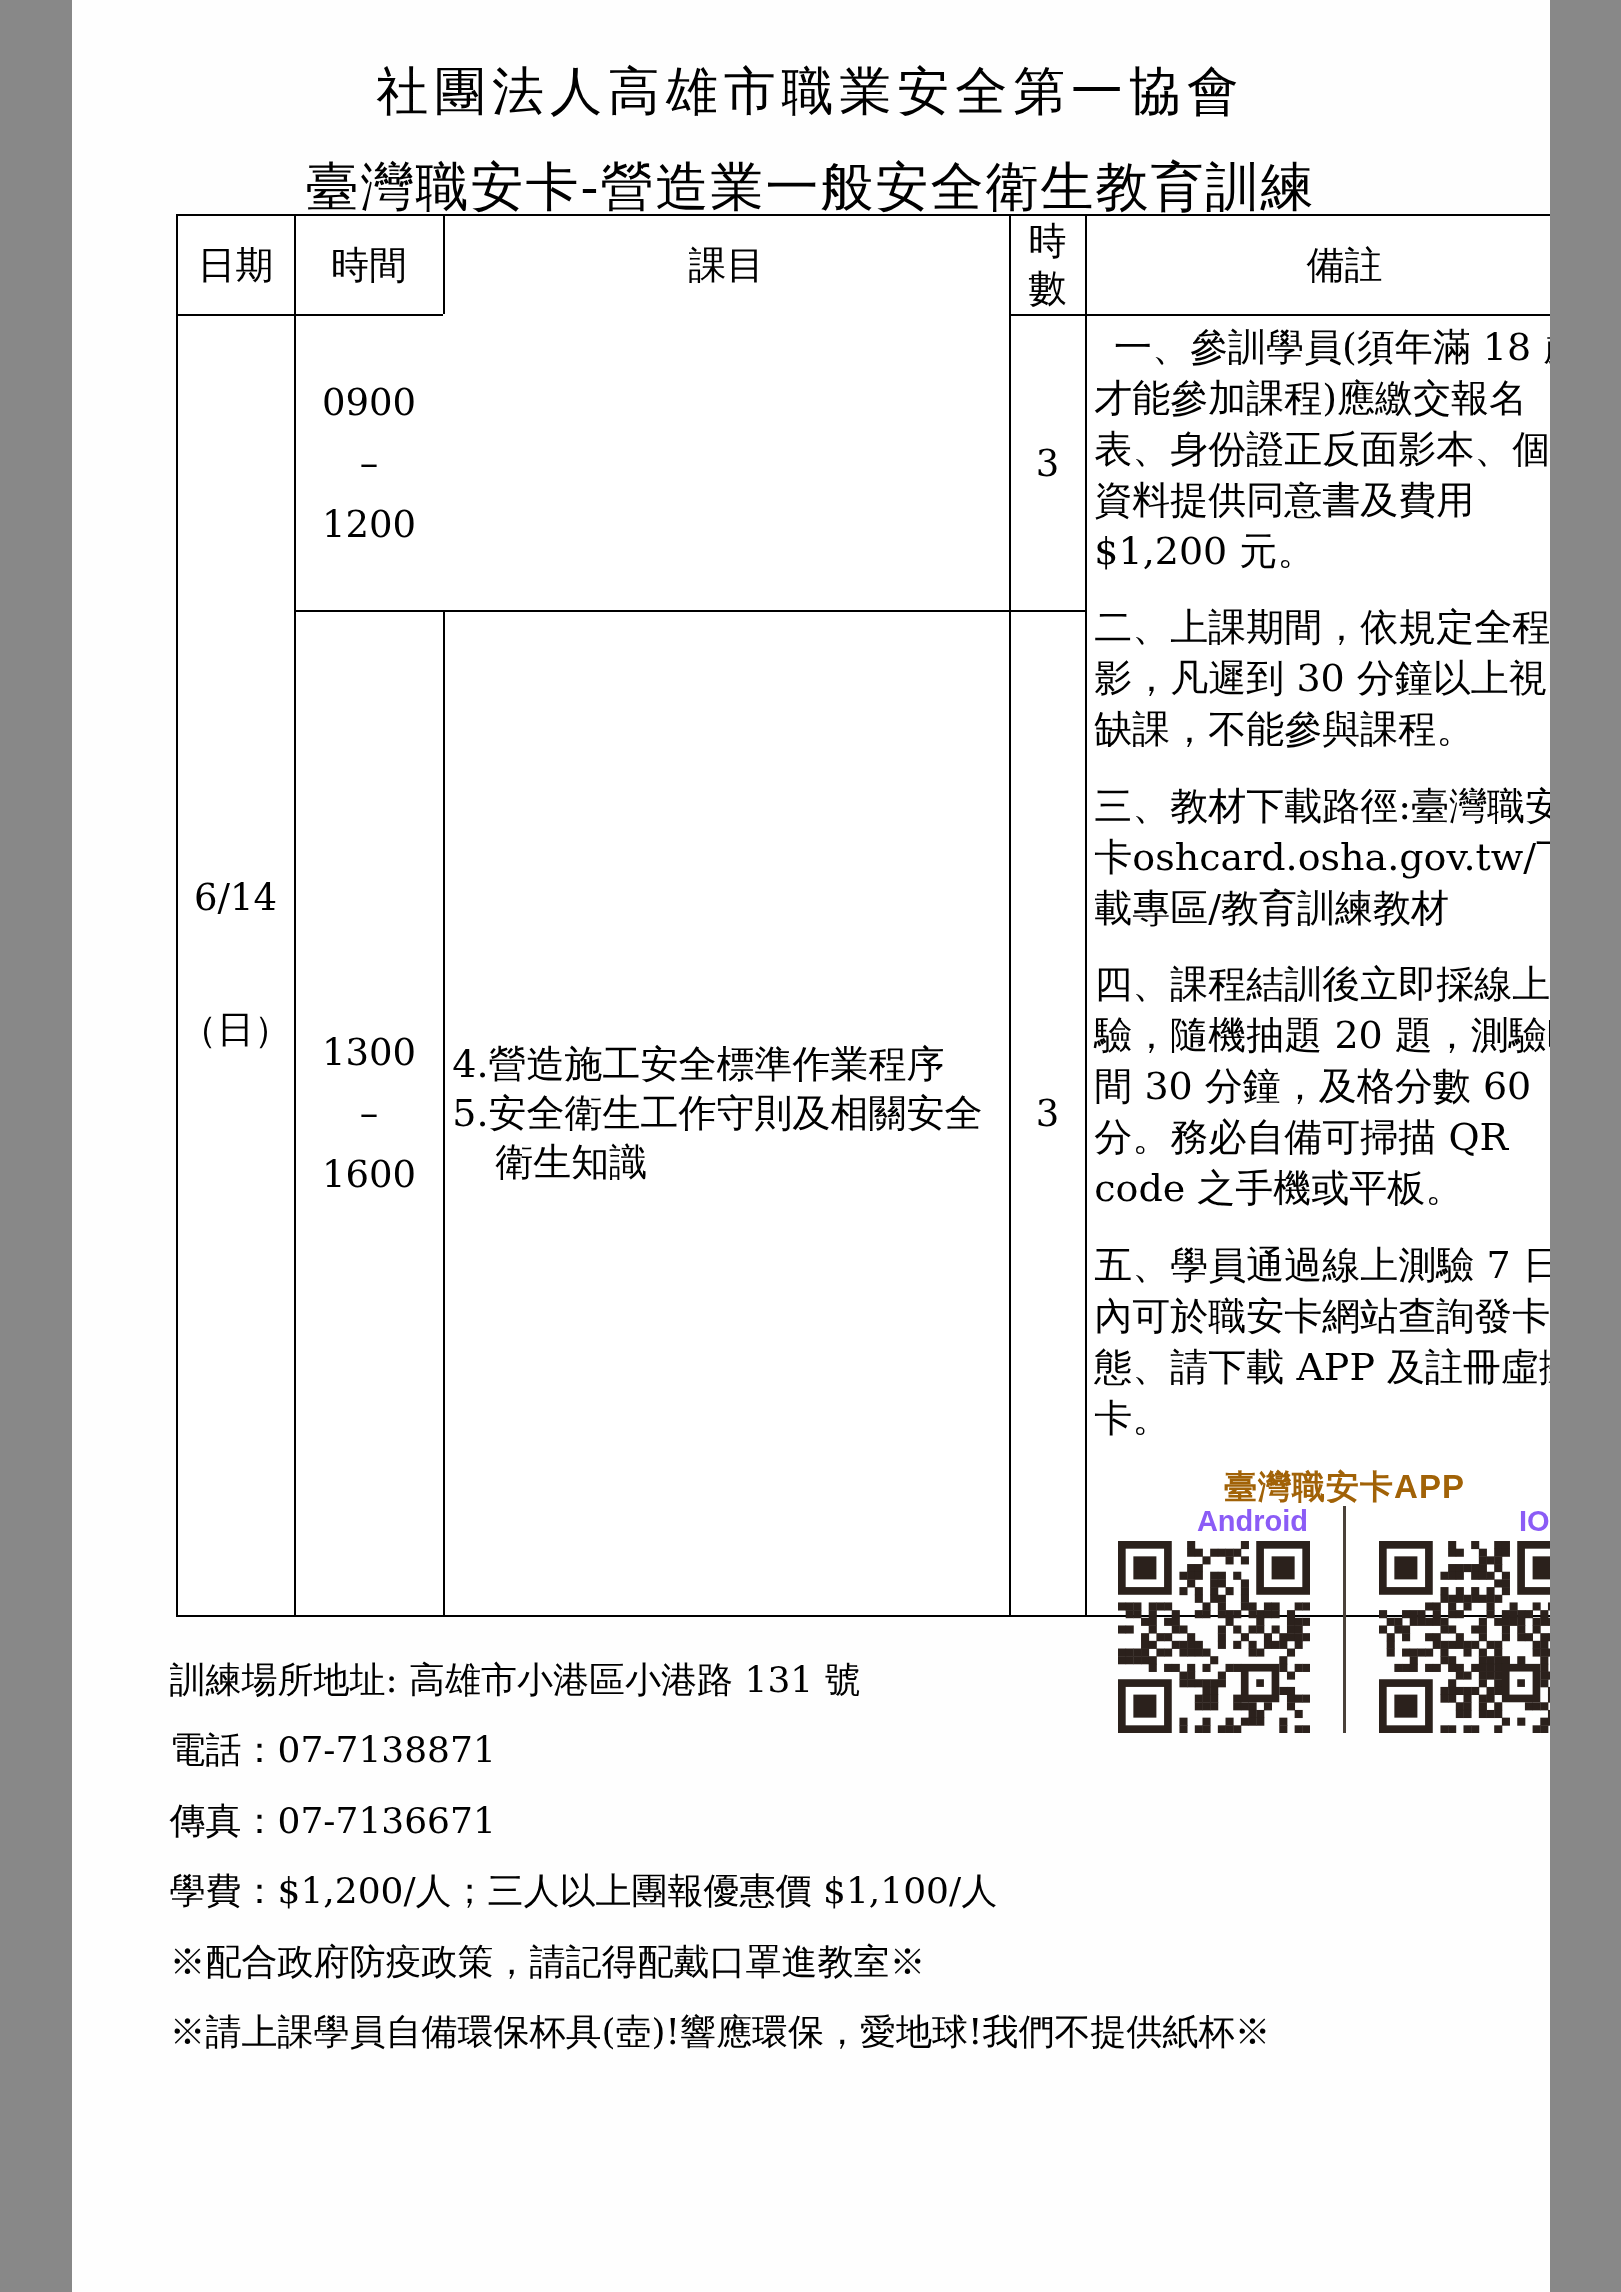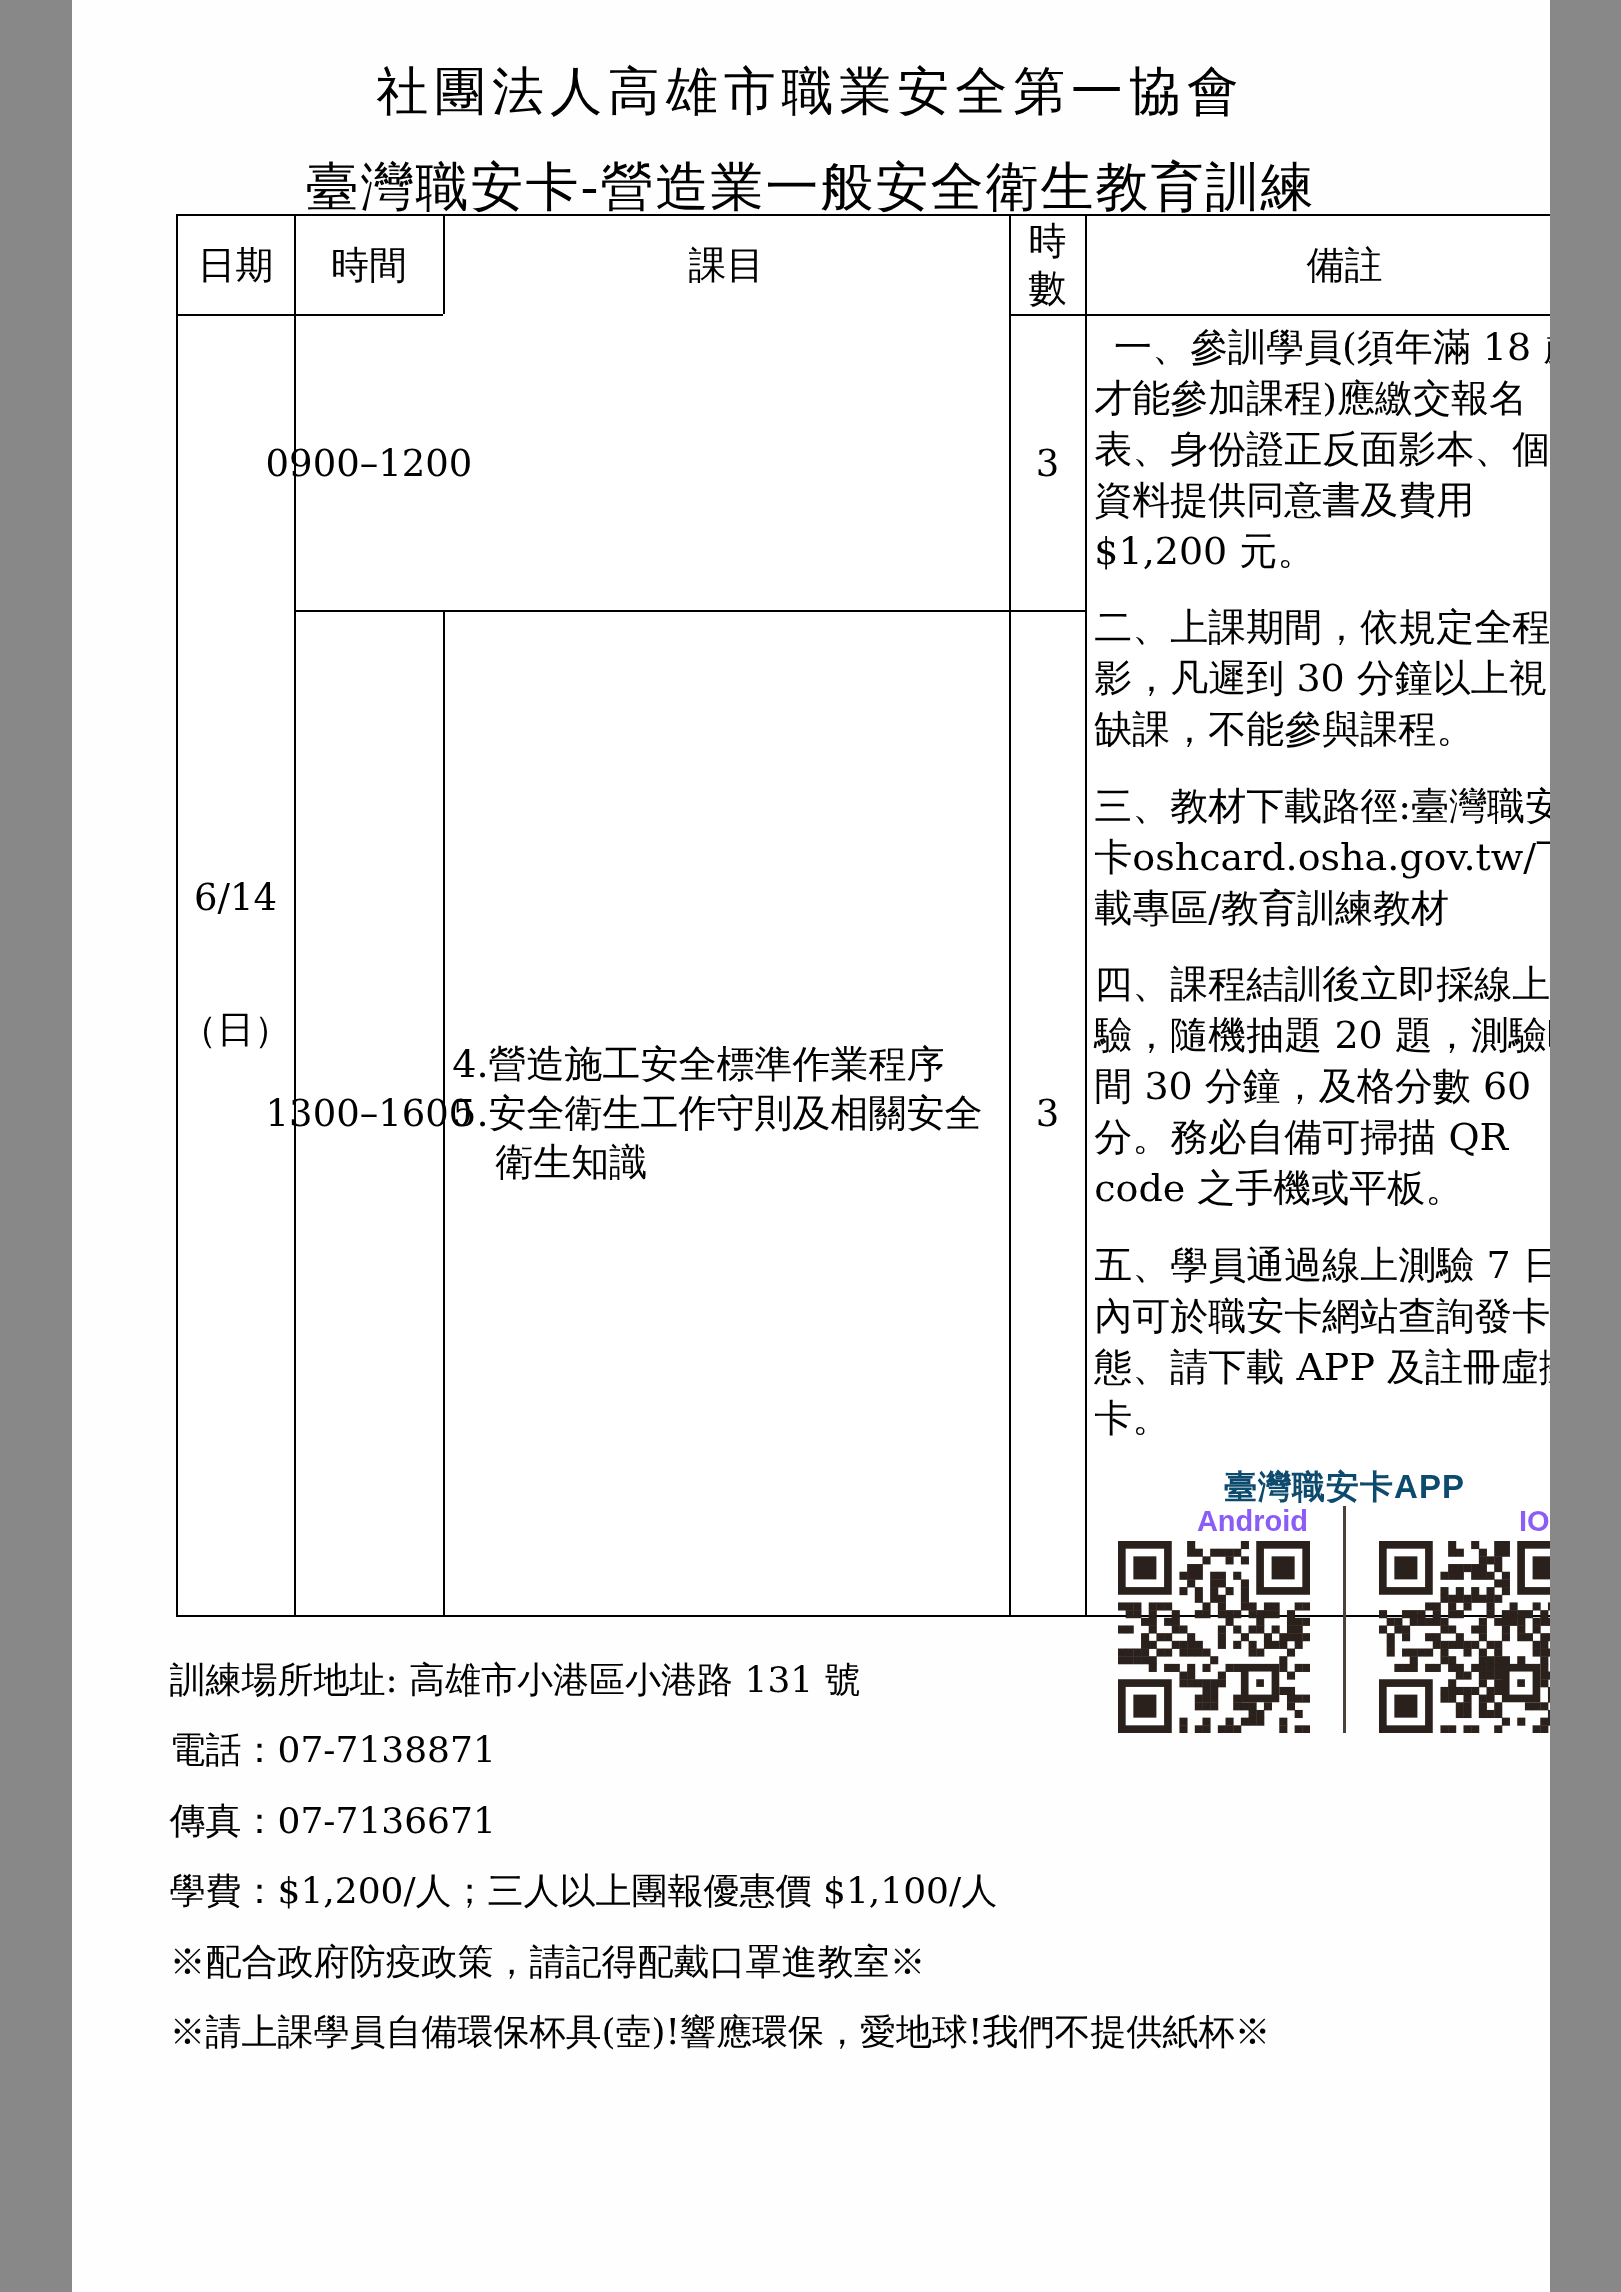--- a/index.html
+++ b/index.html
@@ -37,21 +37,21 @@
   .bt { border-top:2.9px solid #000; }
   .hdr { display:flex; align-items:center; justify-content:center; text-align:center; }
   .hours-hdr-text { display:inline-block; width:1.05em; line-height:1.25; text-align:center; }
 
   .date-cell {
     grid-column:1; grid-row:2 / span 2;
     display:flex; flex-direction:column; align-items:center; justify-content:center;
     gap:86px; font-size:37px;
   }
   .time-cell {
-    display:flex; align-items:center; justify-content:center;
+    display:flex; flex-direction:column; align-items:center; justify-content:center;
     font-size:37px; line-height:61px;
   }
   .course-cell { padding:3.9px 13.7px 0 7.8px; line-height:49px; }
   .course-cell.centered { display:flex; flex-direction:column; justify-content:center; padding-top:0; }
   .course-item { padding-left:43px; text-indent:-43px; }
   .hours-cell { display:flex; align-items:center; justify-content:center; font-size:37px; }
 
   .notes-cell {
     grid-column:5; grid-row:2 / span 2;
     padding:5.9px 7.8px 0 7.8px;
@@ -60,21 +60,21 @@
   }
   .note-para { margin:0 0 25.5px 0; }
   .note-para.first { text-indent:19.6px; }
 
   
   .app-block { margin-top:2px; }
   .app-heading {
     text-align:center;
     font-family:"Liberation Sans","DejaVu Sans",sans-serif;
     font-weight:bold; font-size:33px; line-height:35px;
-    color:#0c4a6e; letter-spacing:1px;
+    color:#a16207; letter-spacing:1px;
   }
   .qr-row { display:flex; justify-content:center; align-items:flex-start; margin-top:2px; }
   .qr-col { width:192px; display:flex; flex-direction:column; }
   .qr-label {
     font-family:"Liberation Sans","DejaVu Sans",sans-serif;
     font-weight:bold; font-size:29px; line-height:31px;
     color:#8b5cf6; text-align:right; padding-right:2px;
   }
   .qr { width:192px; height:192px; margin-top:3.9px; }
   .qr-divider { width:2.9px; background:#4a413a; height:227px; margin:0 33px; align-self:flex-end; }

